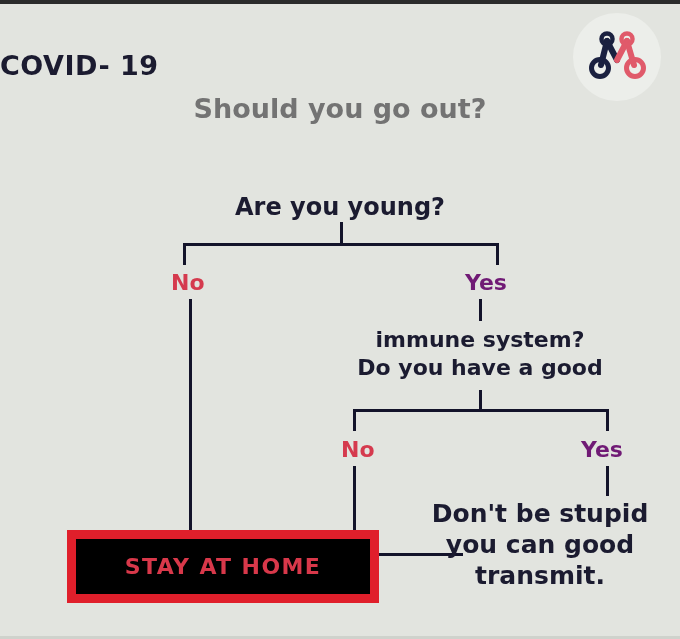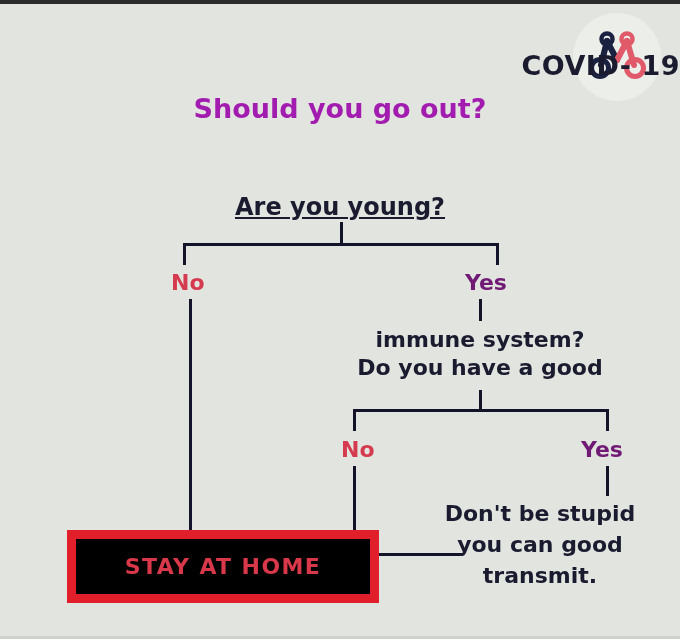--- a/index.html
+++ b/index.html
@@ -46,48 +46,47 @@
     background: #eceeea;
   }
   .logo svg { display: block; }
 
   
   .title {
     position: absolute;
     left: 0;
     top: 50px;
     width: 680px;
-    text-align: right;
+    text-align: left;
     font-size: 27px;
     font-weight: bold;
     letter-spacing: 0.5px;
     color: #1b1b30;
   }
   .subtitle {
     position: absolute;
     left: 0;
     top: 93px;
     width: 680px;
     text-align: center;
     font-size: 27px;
     font-weight: bold;
-    color: #a21caf;
+    color: #737373;
   }
 
   
   .q1 {
     position: absolute;
     left: 150px;
     top: 193px;
     width: 380px;
     text-align: center;
     font-size: 24px;
     font-weight: bold;
     color: #1b1b30;
-    text-decoration: underline;
   }
   .q2 {
     position: absolute;
     left: 330px;
     top: 326px;
     width: 300px;
     text-align: center;
     font-size: 22px;
     font-weight: bold;
     line-height: 28px;
@@ -166,21 +165,21 @@
     color: #d8384a;
   }
 
   
   .final {
     position: absolute;
     left: 425px;
     top: 498px;
     width: 230px;
     text-align: center;
-    font-size: 22px;
+    font-size: 25px;
     font-weight: bold;
     line-height: 31px;
     color: #1b1b30;
   }
 </style>
 </head>
 <body>
 
 <div id="canvas">
 

